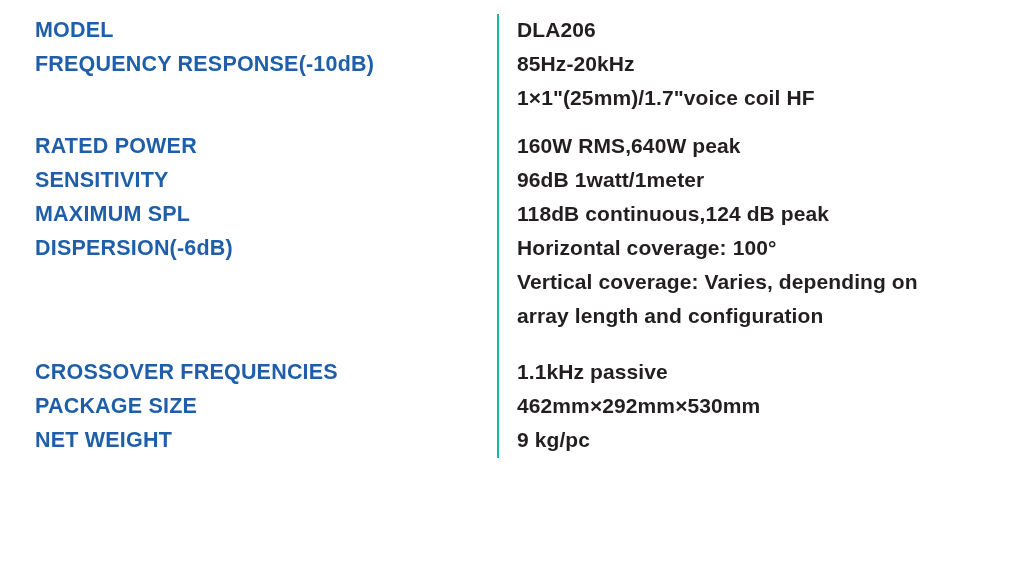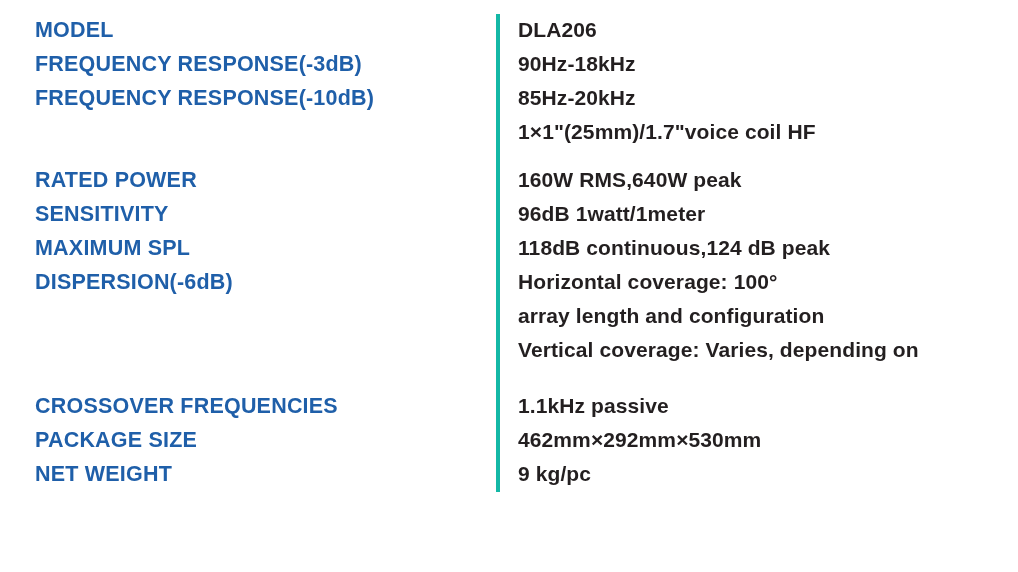--- a/index.html
+++ b/index.html
@@ -35,21 +35,21 @@
   }
   .col-label {
     width: 498px;
     padding-left: 35px !important;
     box-sizing: border-box;
   }
   .col-value {
     width: 520px;
     padding-left: 18px !important;
     box-sizing: border-box;
-    border-left: 4px solid #14b8a6;
+    border-left: 2px solid #14b8a6;
   }
   .label-text {
     color: #1f5fa9;
     font-weight: bold;
     font-size: 21.5px;
     letter-spacing: 0.2px;
     white-space: nowrap;
   }
   .value-text {
     color: #231f20;
@@ -71,24 +71,20 @@
 <body>
 
 <div class="sheet">
   <table class="spec-table">
     <tbody id="spec-body">
         <tr>
           <td class="col-label"><span class="label-text">MODEL</span></td>
           <td class="col-value"><span class="value-text">DLA206</span></td>
         </tr>
         <tr>
-          <td class="col-label"><span class="label-text">FREQUENCY RESPONSE(-3dB)</span></td>
-          <td class="col-value"><span class="value-text">90Hz-18kHz</span></td>
-        </tr>
-        <tr>
           <td class="col-label"><span class="label-text">FREQUENCY RESPONSE(-10dB)</span></td>
           <td class="col-value"><span class="value-text">85Hz-20kHz</span></td>
         </tr>
         <tr>
           <td class="col-label"><span class="label-text"></span></td>
           <td class="col-value"><span class="value-text">1×1"(25mm)/1.7"voice coil HF</span></td>
         </tr>
         <tr class="spacer">
           <td class="col-label"><span class="label-text"></span></td>
           <td class="col-value"><span class="value-text"></span></td>
@@ -104,25 +100,25 @@
         <tr>
           <td class="col-label"><span class="label-text">MAXIMUM SPL</span></td>
           <td class="col-value"><span class="value-text">118dB continuous,124 dB peak</span></td>
         </tr>
         <tr>
           <td class="col-label"><span class="label-text">DISPERSION(-6dB)</span></td>
           <td class="col-value"><span class="value-text">Horizontal coverage: 100°</span></td>
         </tr>
         <tr>
           <td class="col-label"><span class="label-text"></span></td>
-          <td class="col-value"><span class="value-text">array length and configuration</span></td>
+          <td class="col-value"><span class="value-text">Vertical coverage: Varies, depending on</span></td>
         </tr>
         <tr>
           <td class="col-label"><span class="label-text"></span></td>
-          <td class="col-value"><span class="value-text">Vertical coverage: Varies, depending on</span></td>
+          <td class="col-value"><span class="value-text">array length and configuration</span></td>
         </tr>
         <tr class="spacer-big">
           <td class="col-label"><span class="label-text"></span></td>
           <td class="col-value"><span class="value-text"></span></td>
         </tr>
         <tr>
           <td class="col-label"><span class="label-text">CROSSOVER FREQUENCIES</span></td>
           <td class="col-value"><span class="value-text">1.1kHz passive</span></td>
         </tr>
         <tr>

